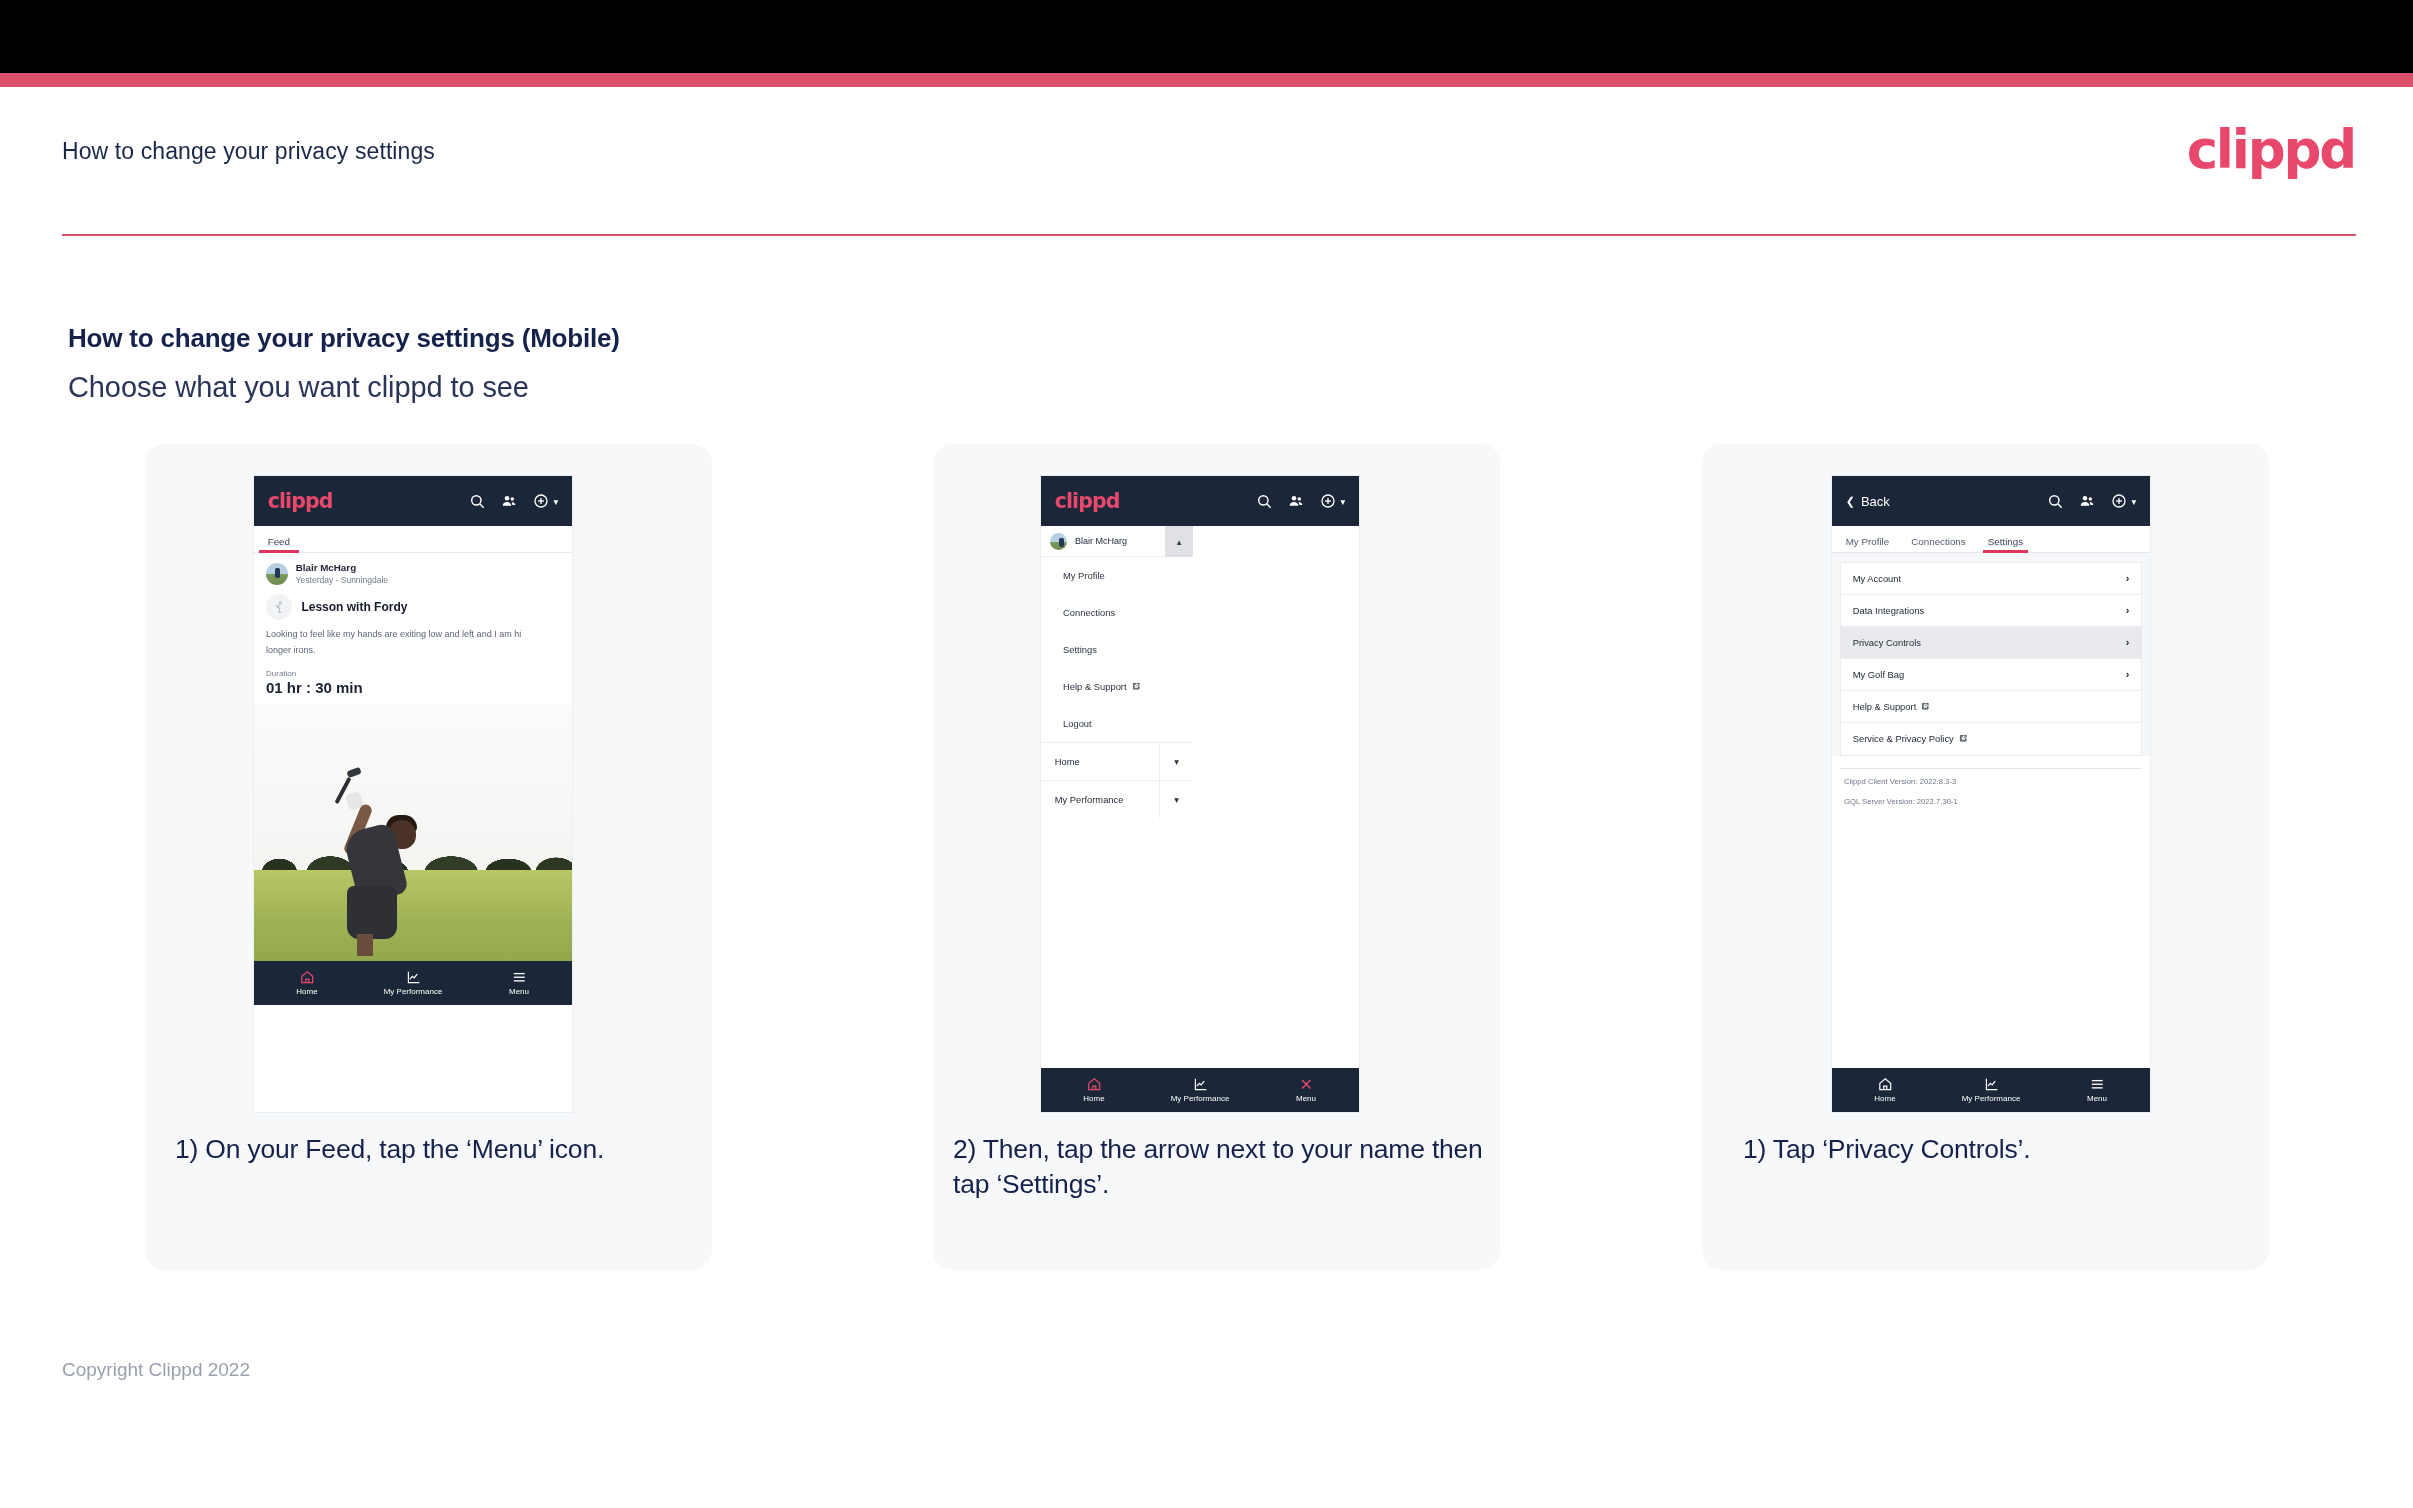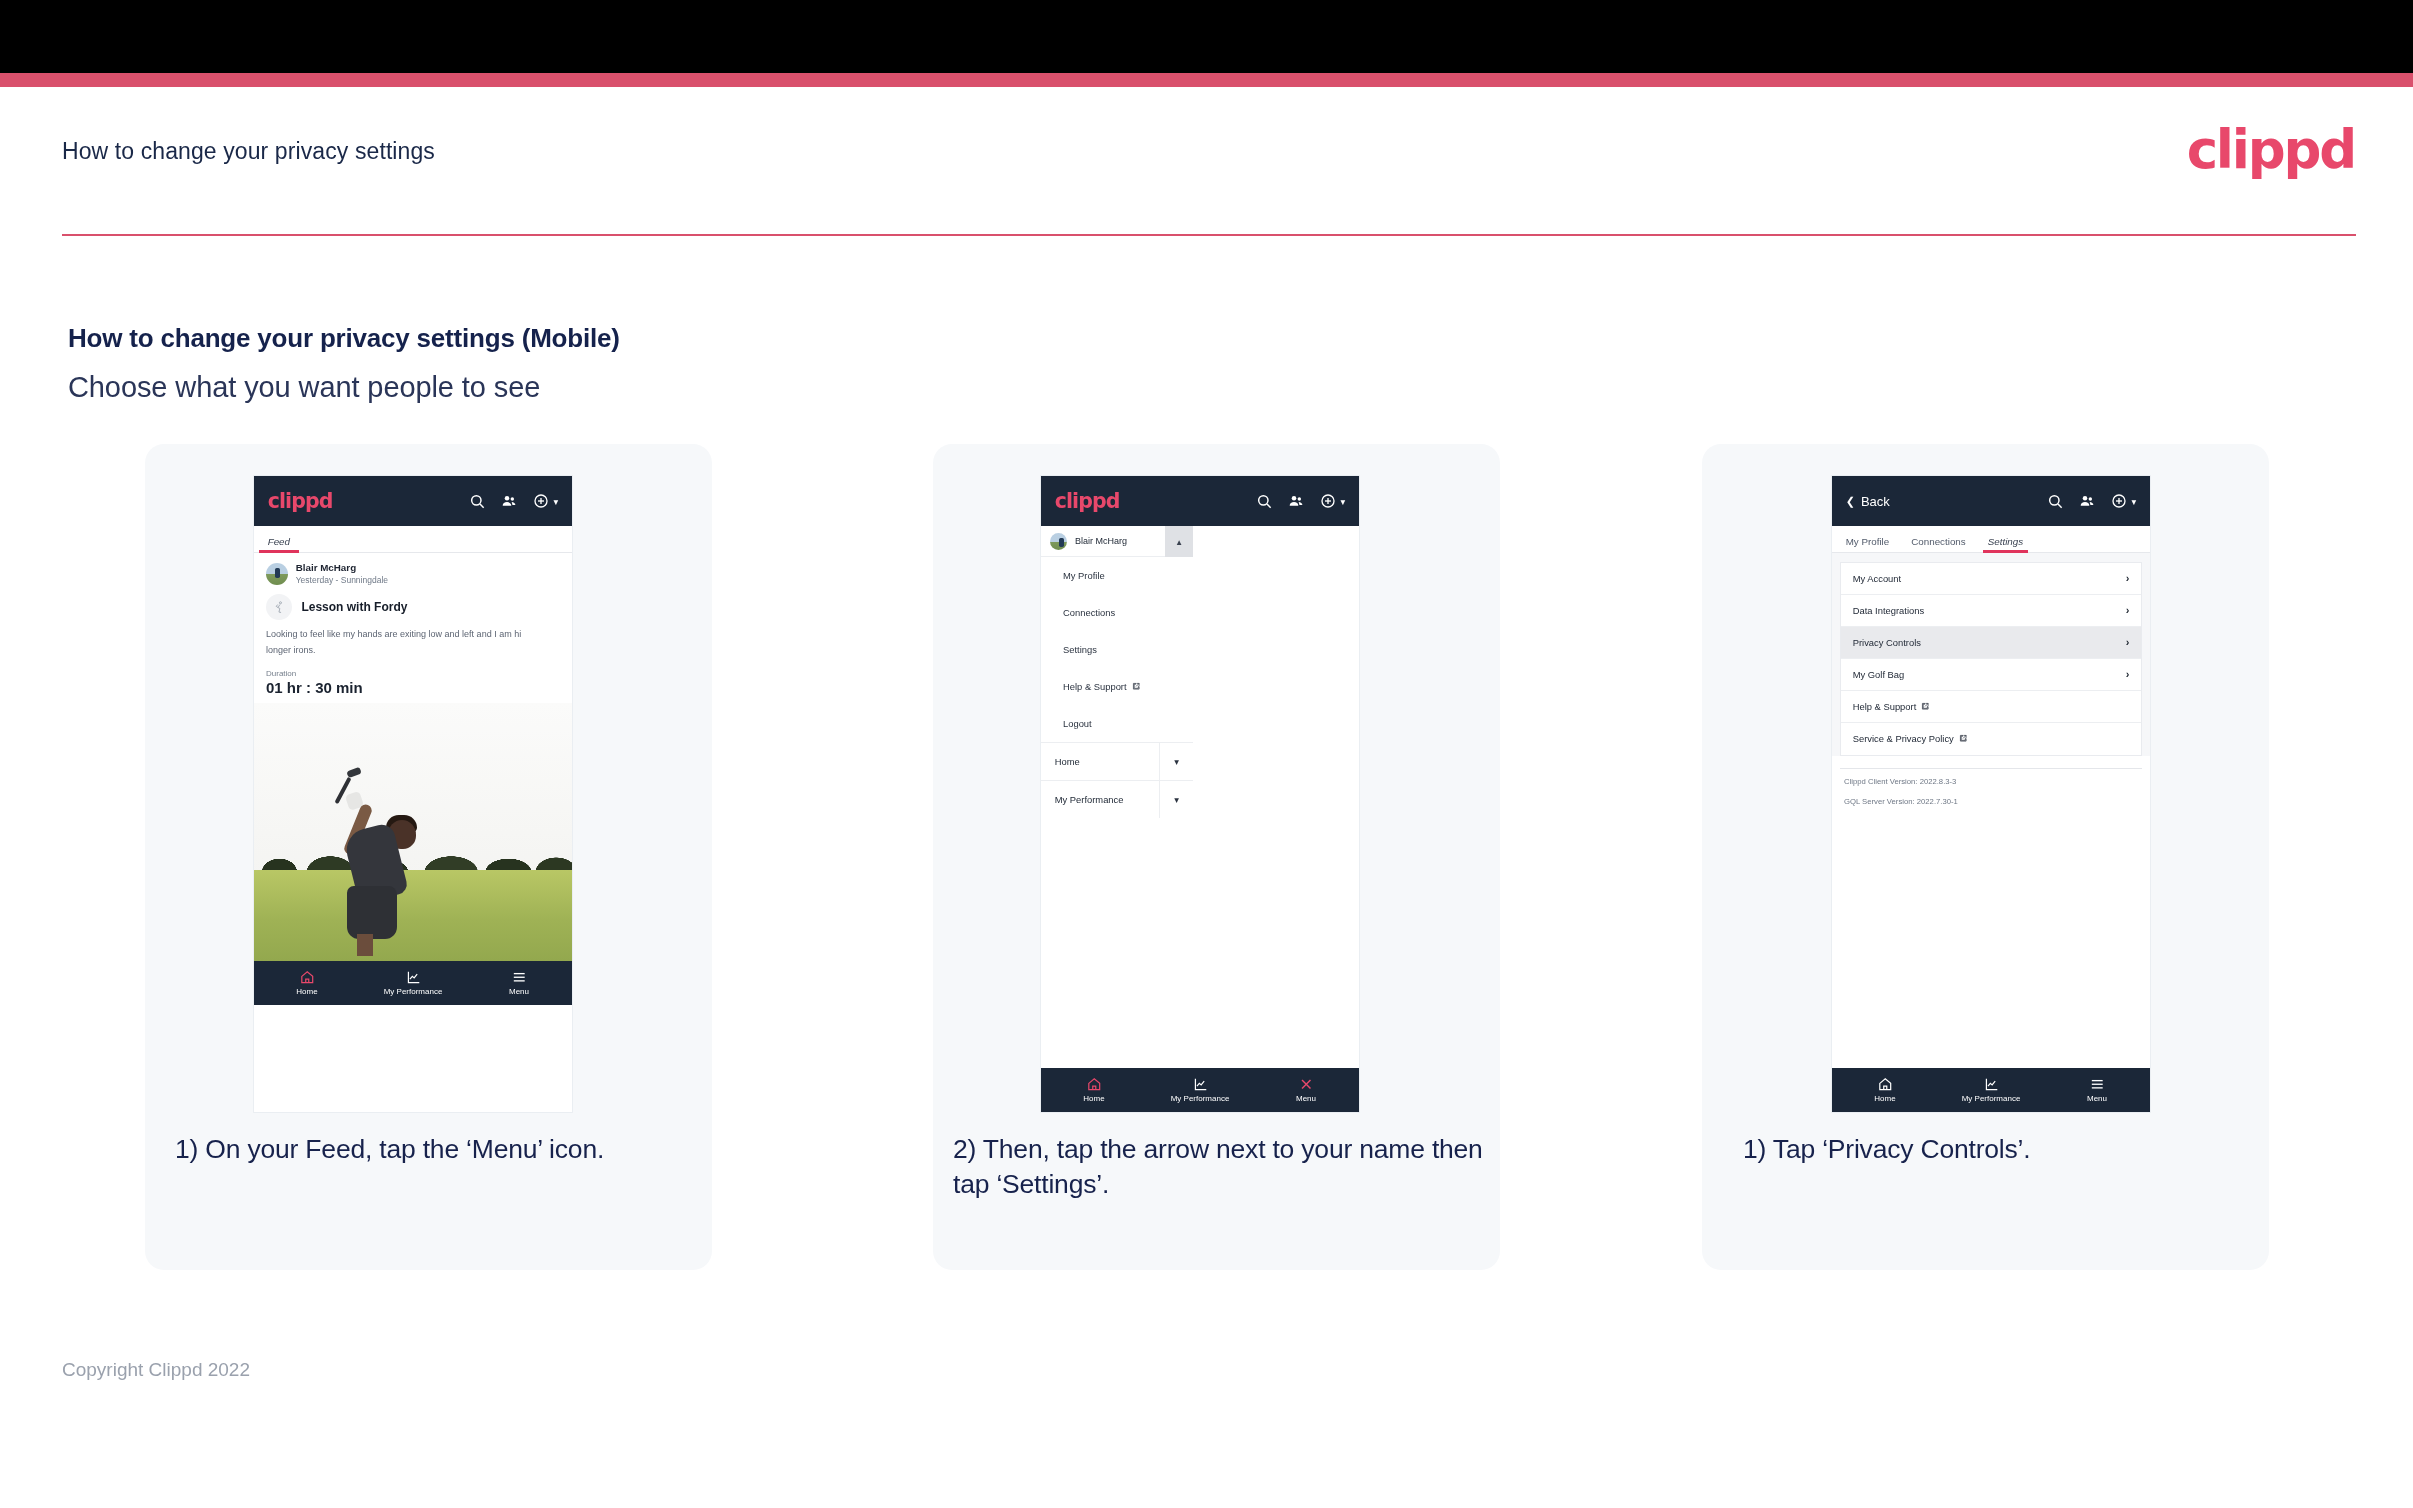--- a/index.html
+++ b/index.html
@@ -78,21 +78,21 @@
   .ic svg { width:100%; height:100%; display:block; }
   .caret { color:#fff; font-size:9.4px; margin-left:-11px; }
 
   
   .tabs-row {
     position:relative; height:27px; background:#fff;
     display:flex; align-items:flex-end; padding-left:13.7px; gap:22px;
     border-bottom:0.9px solid #e6e8ec;
   }
   .tab { font-size:9.8px; color:#525b6b; padding-bottom:5.1px; position:relative; }
-  .tab.active { color:#3b4352;font-style:italic; }
+  .tab.active { color:#3b4352; }
   .tab.active::after {
     content:""; position:absolute; left:-5.1px; right:-5.1px; bottom:-0.9px;
     height:2.6px; background:#e0345c;
   }
   .tabs-row.feed { gap:0; }
   .tabs-row.feed .tab.active::after { left:-8.5px; right:-8.5px; }
 
   
   .feed-body { position:relative; background:#fff; }
   .post-head { display:flex; align-items:center; gap:7.7px; padding:9.4px 12px 2.6px; }
@@ -241,21 +241,21 @@
 <div class="band-black"></div>
 <div class="band-pink"></div>
 
 <div class="page-header">
   <div class="header-title">How to change your privacy settings</div>
   <div class="header-logo">clippd</div>
   <div class="header-rule"></div>
 </div>
 
 <div class="slide-title">How to change your privacy settings (Mobile)</div>
-<div class="slide-sub">Choose what you want people to see</div>
+<div class="slide-sub">Choose what you want clippd to see</div>
 
 <div class="cards">
 
   <div class="card c1">
     <div class="phone">
 
       <div class="appbar">
         <div class="appbar-logo">clippd</div>
         <div class="appbar-icons">
           <span class="ic">

